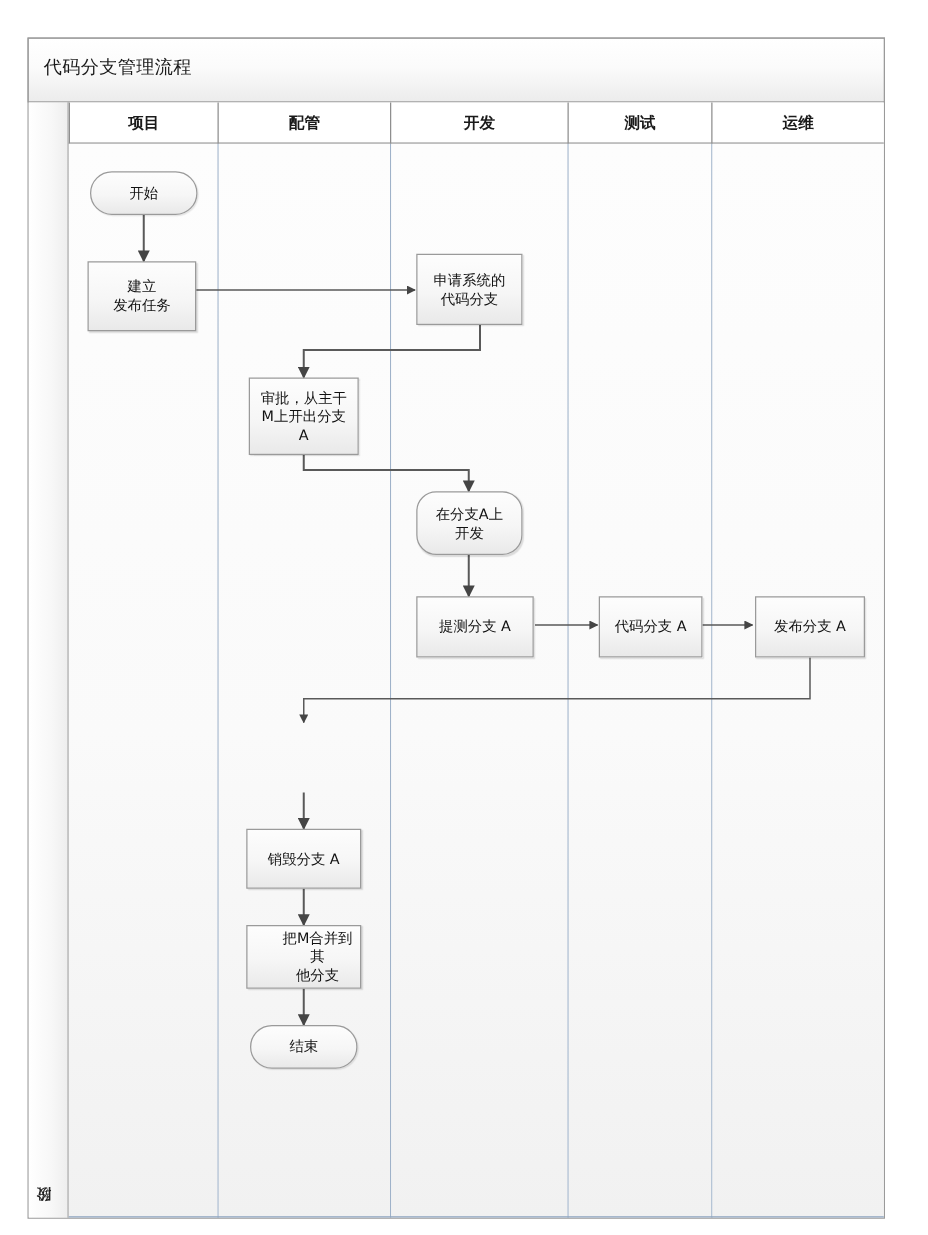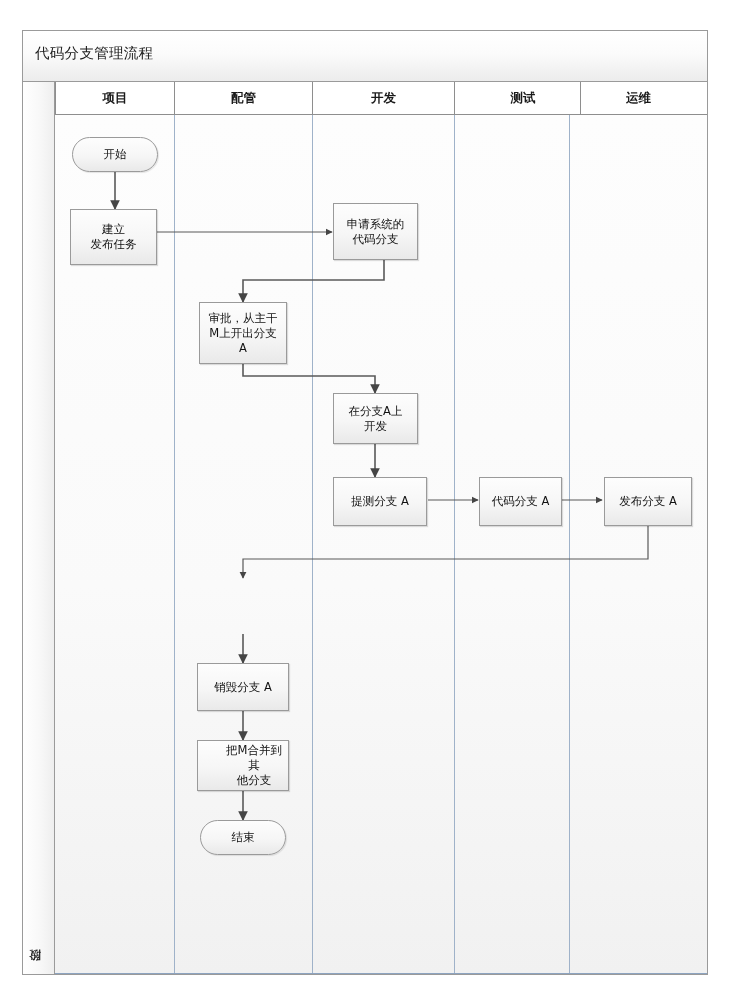--- a/index.html
+++ b/index.html
@@ -171,21 +171,21 @@
   </div>
 
   <div class="stage-strip">
     <div class="stage-label">阶段</div>
   </div>
 
   <div class="lane-header-band">
     <div class="lane-head first" style="left:0px;width:120px;">项目</div>
     <div class="lane-head" style="left:120px;width:138px;">配管</div>
     <div class="lane-head" style="left:258px;width:142px;">开发</div>
-    <div class="lane-head" style="left:411px;width:115px;">测试</div>
+    <div class="lane-head" style="left:400px;width:115px;">测试</div>
     <div class="lane-head last" style="left:515px;width:137px;">运维</div>
   </div>
 
   <div class="lane-body" style="left:55px;width:120px;"></div>
   <div class="lane-body" style="left:175px;width:138px;"></div>
   <div class="lane-body" style="left:313px;width:142px;"></div>
   <div class="lane-body" style="left:455px;width:115px;"></div>
   <div class="lane-body last" style="left:570px;width:137px;"></div>
   <div class="lane-bottom-rule"></div>
 
@@ -226,21 +226,21 @@
   <div class="node" style="left:70px;top:209px;width:87px;height:56px;">建立
 发布任务</div>
 
   <div class="node" style="left:333px;top:203px;width:85px;height:57px;">申请系统的
 代码分支</div>
 
   <div class="node" style="left:199px;top:302px;width:88px;height:62px;">审批，从主干
 M上开出分支
 A</div>
 
-  <div class="node" style="left:333px;top:393px;width:85px;height:51px;">在分支A上
+  <div class="node" style="left:333px;top:393px;width:85px;height:51px;border-radius:16px;">在分支A上
 开发</div>
 
   <div class="node" style="left:333px;top:477px;width:94px;height:49px;">提测分支 A</div>
 
   <div class="node" style="left:479px;top:477px;width:83px;height:49px;">代码分支 A</div>
 
   <div class="node" style="left:604px;top:477px;width:88px;height:49px;">发布分支 A</div>
 
 
   <div class="node" style="left:197px;top:663px;width:92px;height:48px;">销毁分支 A</div>

